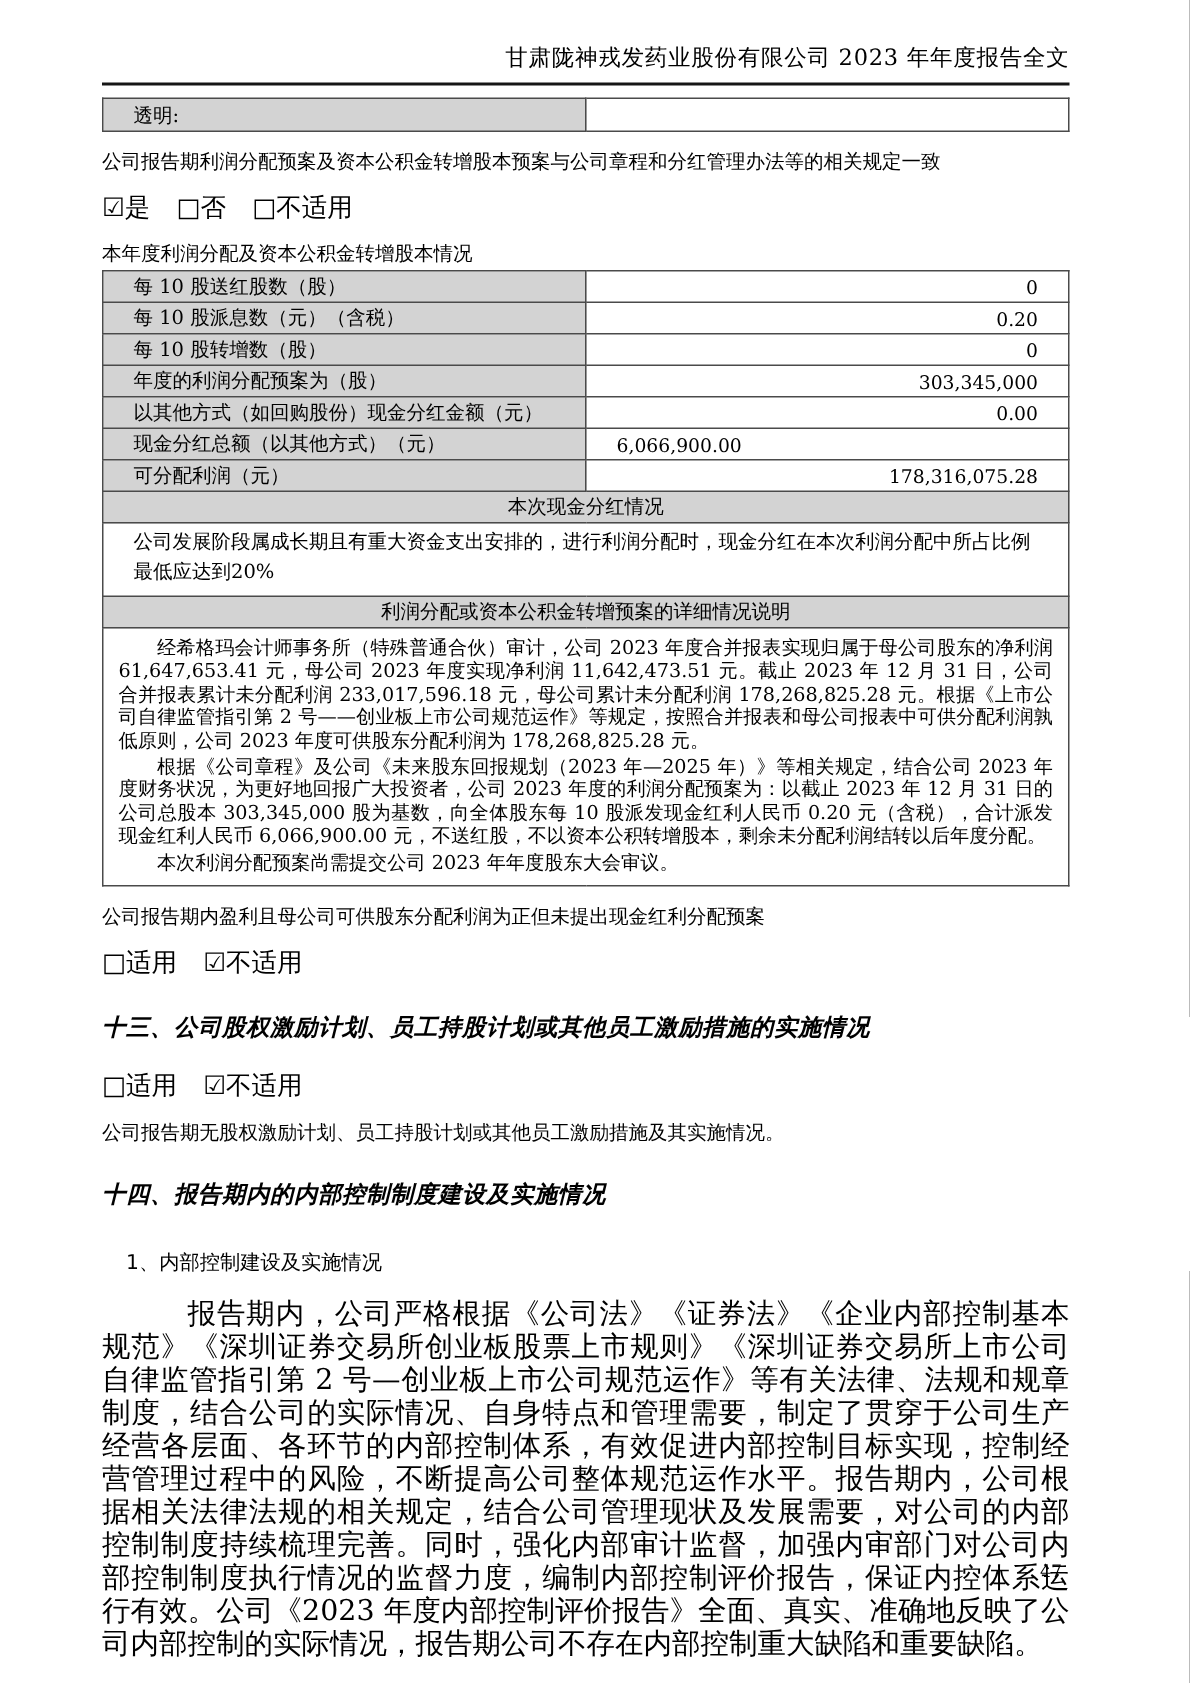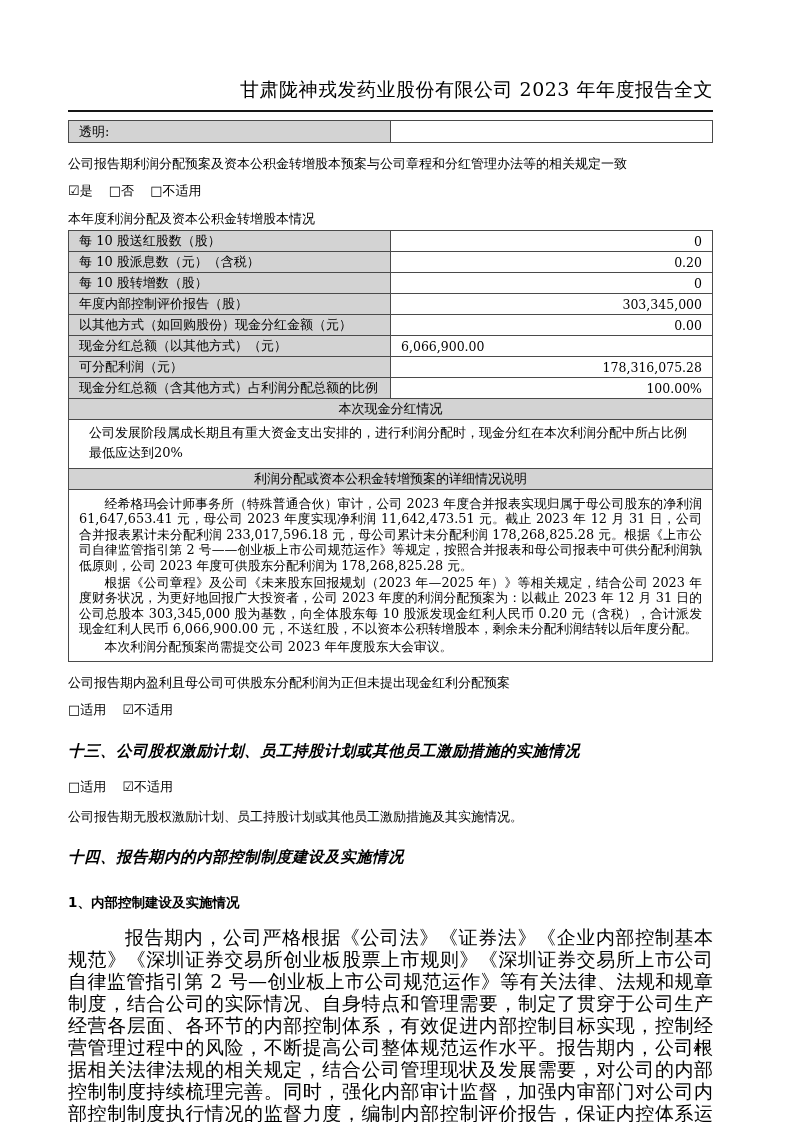--- a/index.html
+++ b/index.html
@@ -5,52 +5,52 @@
   * { box-sizing: border-box; }
   html,body { margin:0; padding:0; background:#888; }
   .page {
     position:relative; width:793px; height:1122px; margin:0 auto;
     background:#ffffff; overflow:hidden;
     font-family:"DejaVu Serif","Liberation Serif",serif; color:#000;
   }
   .content { position:absolute; left:68px; top:0; width:645px; }
 
   .doc-header {
-    padding-top:77px; padding-bottom:7px; border-bottom:2px solid #161616;
-    text-align:right; font-size:19px; letter-spacing:0.5px;
+    padding-top:29px; padding-bottom:7px; border-bottom:2px solid #161616;
+    text-align:right; font-size:15px; letter-spacing:0.5px;
   }
 
   table.tbl { width:100%; border-collapse:collapse; table-layout:fixed; }
-  table.tbl td { border:1px solid #4a4a4a; font-size:13px; padding:1px 10px; vertical-align:middle; }
+  table.tbl td { border:1px solid #4a4a4a; font-size:13px; padding:1px 20px; vertical-align:middle; }
   .gray { background:#d3d3d3; }
   .col-label { width:322px; }
 
   .trans-tbl { margin-top:8px; }
   .trans-tbl td { height:22px; }
 
   .para { font-size:13px; line-height:16px; margin:13px 0 0; }
-  .check-line { font-size:13px; margin:10px 0 0; }
+  .check-line { font-size:17px; margin:10px 0 0; }
   .check-line span { margin-right:12px; }
   .caption { font-size:13px; margin:10px 0 2px; }
 
   .fin-tbl td { height:15px; }
   .fin-tbl td.val { text-align:right; font-size:12.5px; }
   .fin-tbl td.val-left { text-align:left; font-size:12.5px; }
   .fin-tbl td.center-head { text-align:center; }
   .fin-tbl td.note-cell { height:auto; line-height:20px; padding:3px 20px 5px; }
   .fin-tbl td.detail-cell { height:auto; padding:4px 8px 5px; }
   .detail-cell p { margin:2px; text-indent:2em; text-align:justify; font-size:12.8px; line-height:15.4px; }
 
   h2.sec {
     font-family:"DejaVu Sans","Liberation Sans",sans-serif;
     font-size:15.5px; font-weight:bold; margin:22px 0 16px; letter-spacing:0.5px;font-style:italic;
   }
   h3.subsec {
     font-family:"DejaVu Sans","Liberation Sans",sans-serif;
-    font-size:13.5px; font-weight:bold; margin:26px 0 0;
+    font-size:13.5px; font-weight:normal; margin:26px 16px 0;
   }
   .body-para {
     font-size:19px; line-height:22px; text-align:justify; text-indent:3em; margin:14px 0 0;
   }
   .page-num { position:absolute; right:85px; top:1040px; font-size:11.5px; }
 </style>
 </head>
 <body>
 
 <div class="page">
@@ -86,38 +86,34 @@
       </tr>
       <tr>
         <td class="gray">每 10 股派息数（元）（含税）</td>
         <td class="val">0.20</td>
       </tr>
       <tr>
         <td class="gray">每 10 股转增数（股）</td>
         <td class="val">0</td>
       </tr>
       <tr>
-        <td class="gray">年度内部控制评价报告（股）</td>
+        <td class="gray">年度的利润分配预案为（股）</td>
         <td class="val">303,345,000</td>
       </tr>
       <tr>
         <td class="gray">以其他方式（如回购股份）现金分红金额（元）</td>
         <td class="val">0.00</td>
       </tr>
       <tr>
         <td class="gray">现金分红总额（以其他方式）（元）</td>
         <td class="val-left">6,066,900.00</td>
       </tr>
       <tr>
         <td class="gray">可分配利润（元）</td>
         <td class="val">178,316,075.28</td>
-      </tr>
-      <tr>
-        <td class="gray">现金分红总额（含其他方式）占利润分配总额的比例</td>
-        <td class="val">100.00%</td>
       </tr>
       <tr>
         <td class="gray center-head" colspan="2">本次现金分红情况</td>
       </tr>
       <tr>
         <td class="note-cell" colspan="2">公司发展阶段属成长期且有重大资金支出安排的，进行利润分配时，现金分红在本次利润分配中所占比例最低应达到20%</td>
       </tr>
       <tr>
         <td class="gray center-head" colspan="2">利润分配或资本公积金转增预案的详细情况说明</td>
       </tr>

